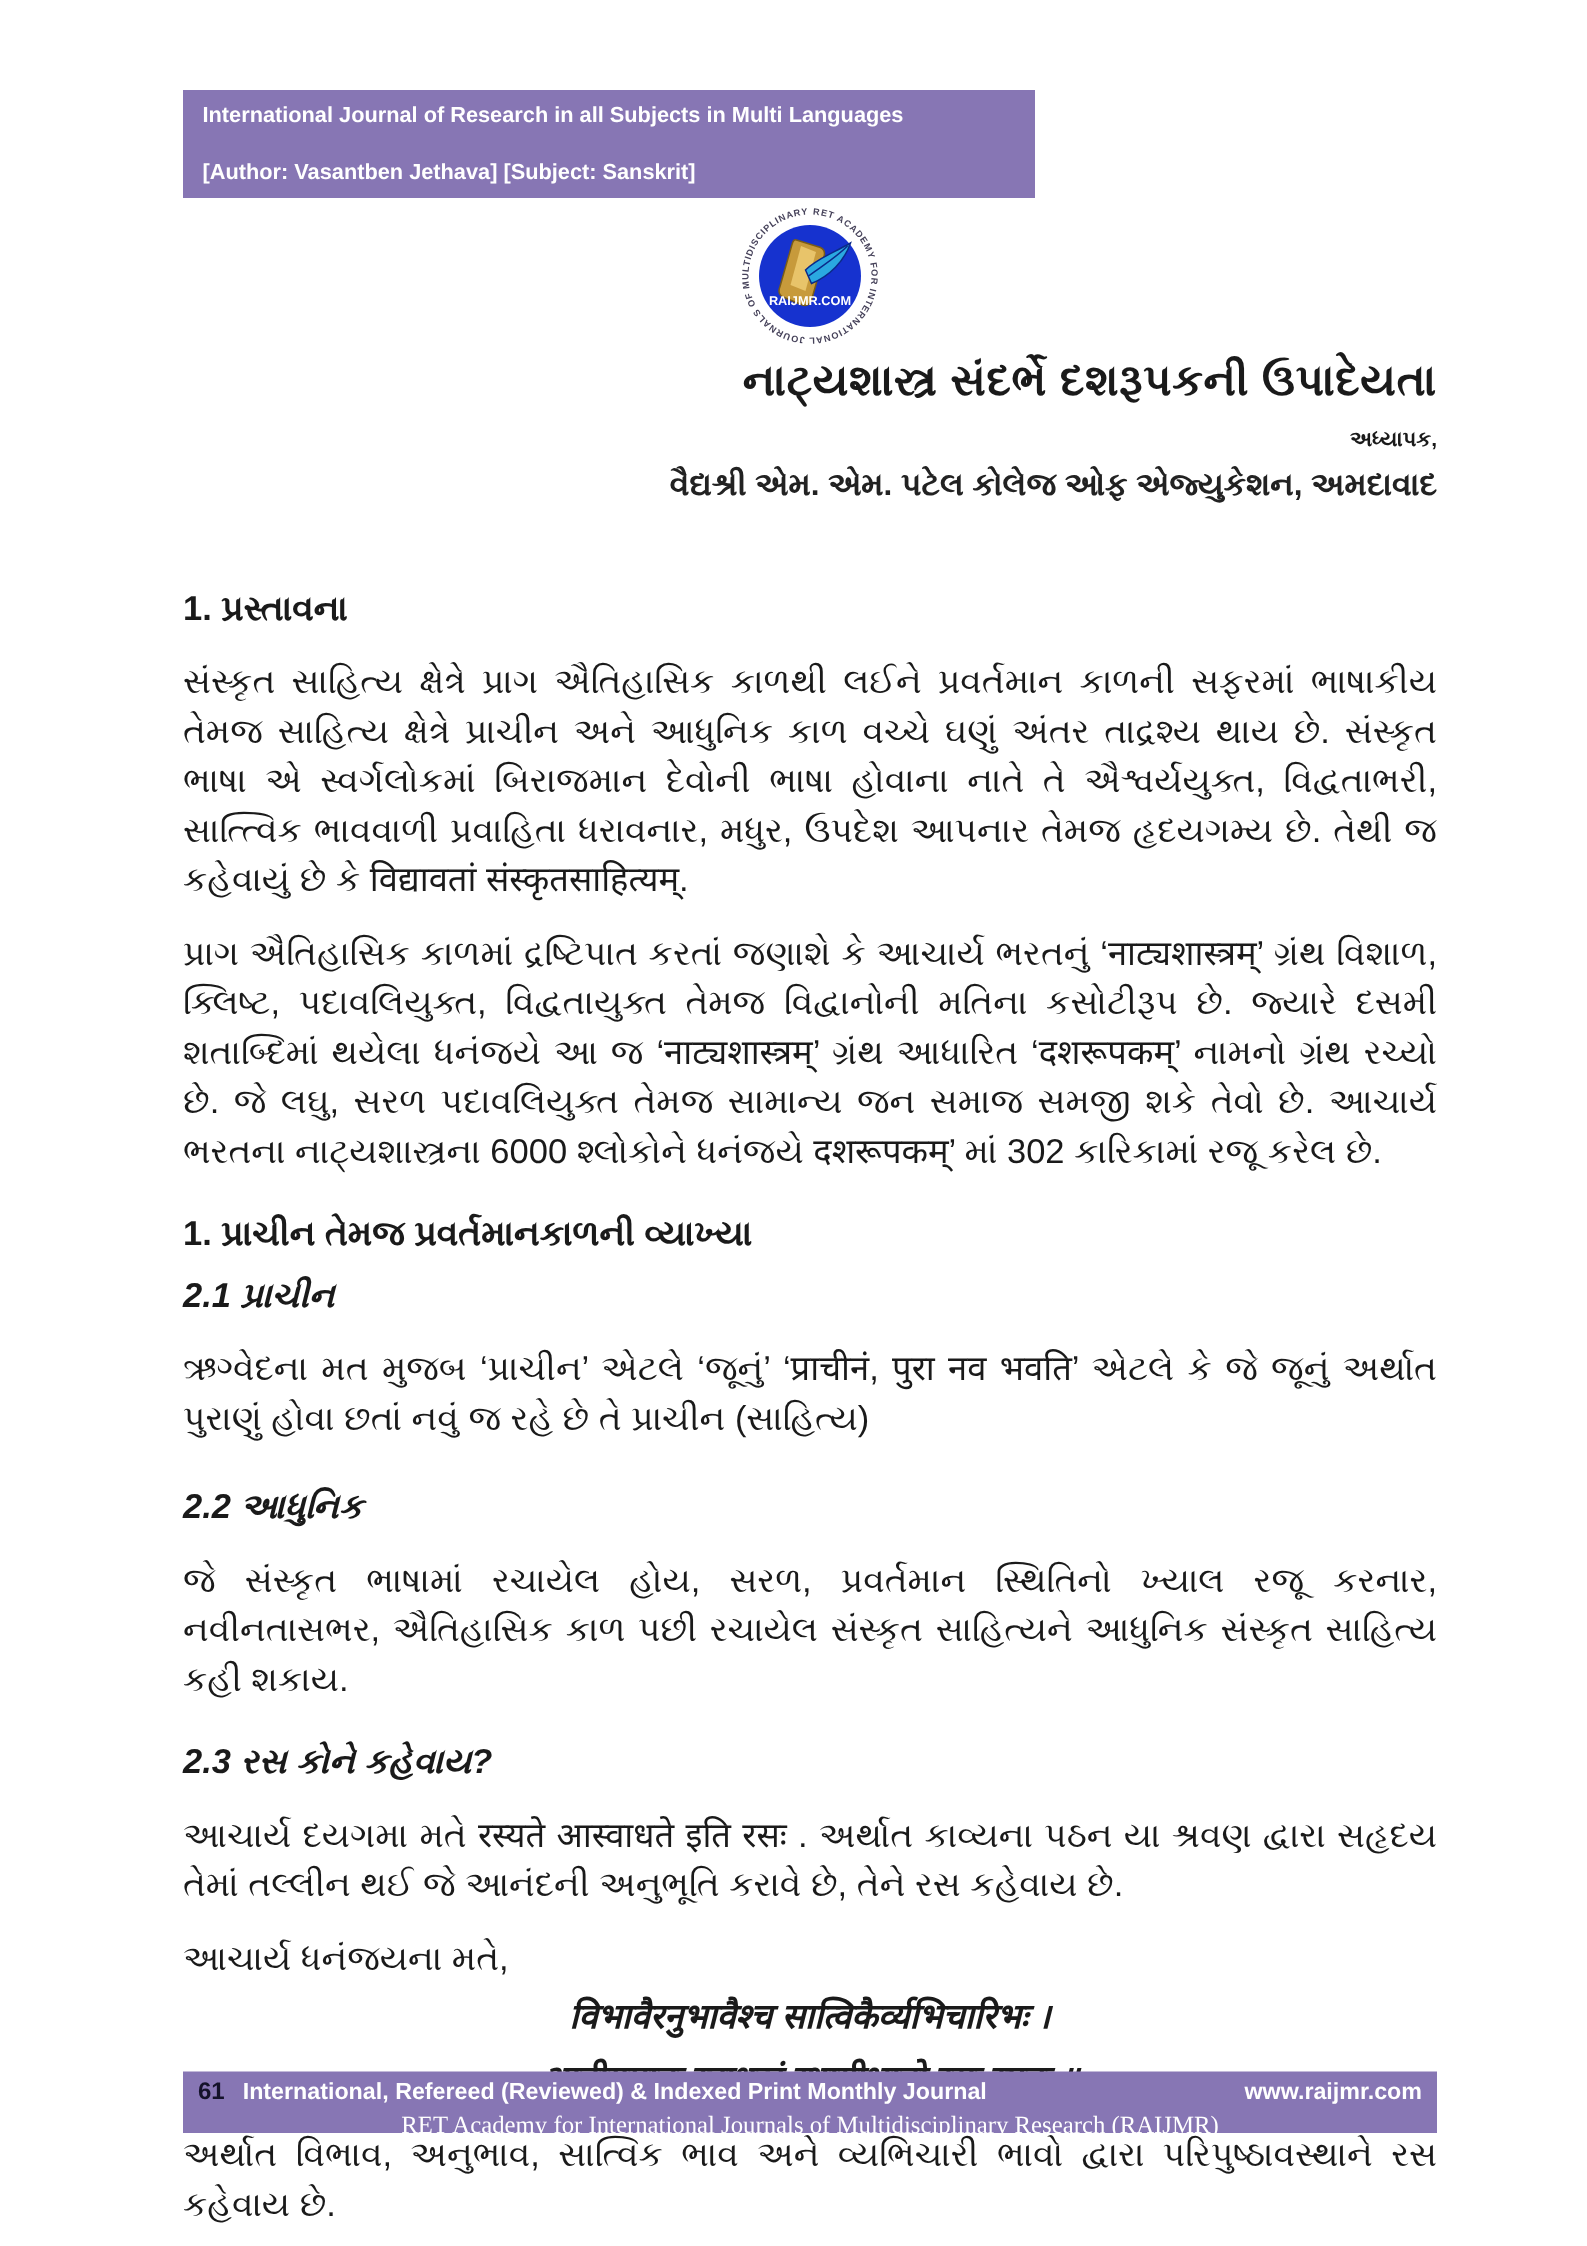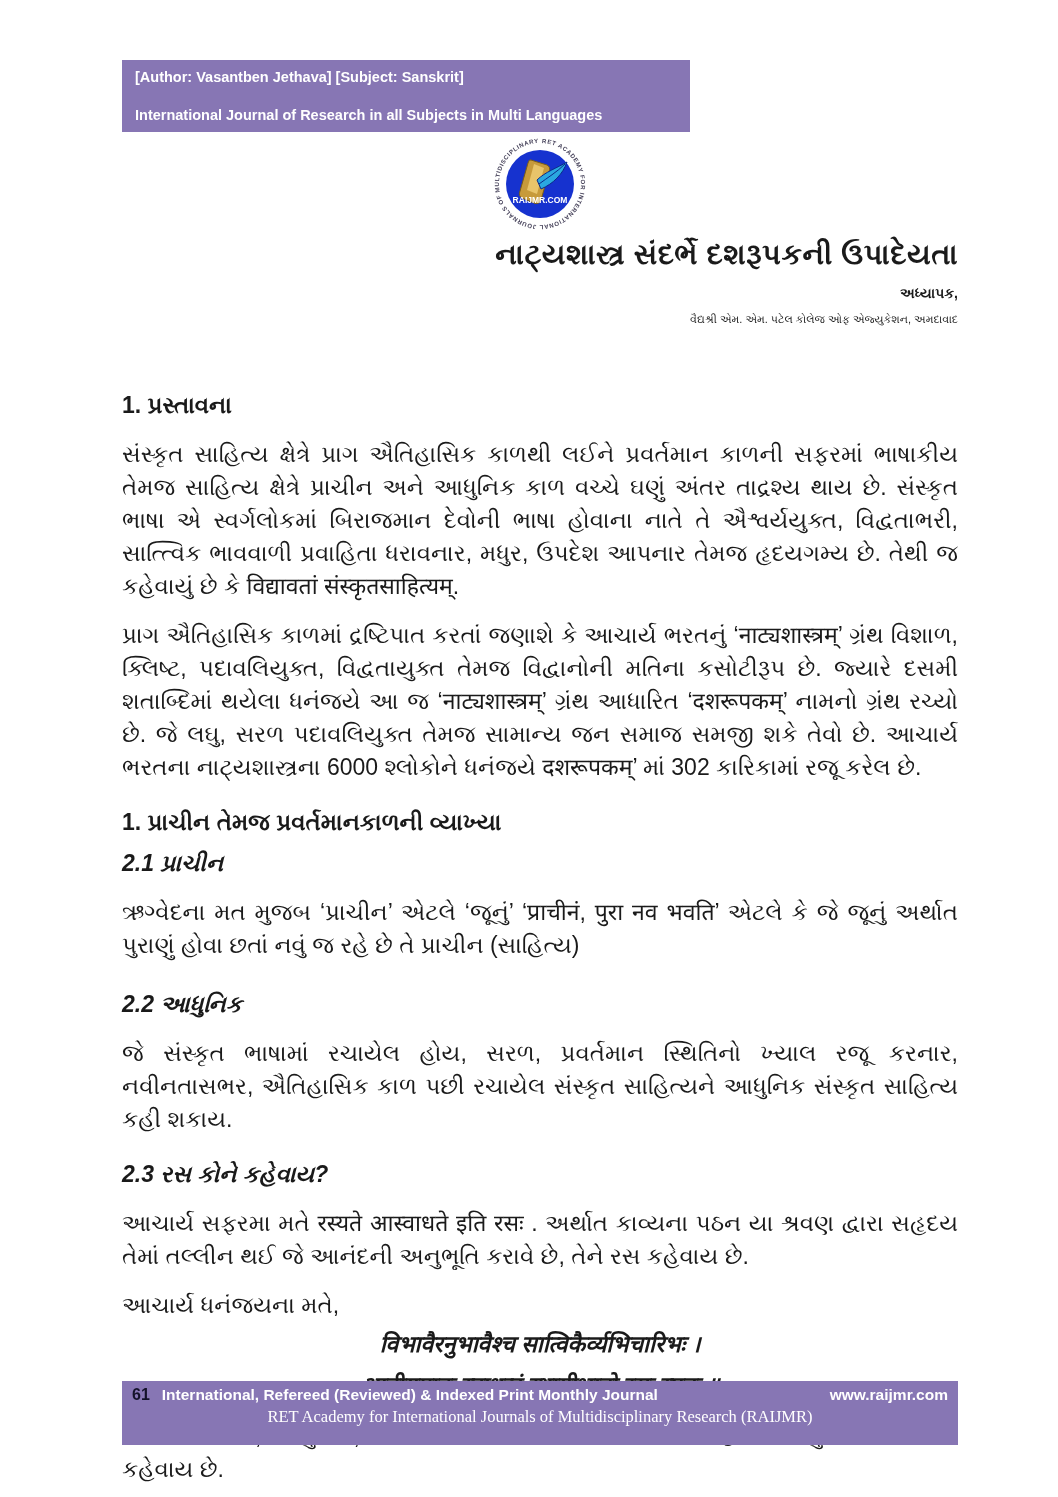--- a/index.html
+++ b/index.html
@@ -25,57 +25,57 @@
   }
 
   
   .logo-wrap { position:absolute; left:487px; top:134px; width:106px; height:100px; }
 
   
   .title-block { position:absolute; left:122px; top:238px; width:836px; text-align:right; }
   .paper-title { font-size:29px; font-weight:bold; letter-spacing:0.5px; }
   .paper-author { font-size:21px; font-weight:bold; margin-top:15px; }
   .paper-role  { font-size:14px; font-weight:bold; margin-top:13px; }
-  .paper-affiliation { font-size:11px; margin-top:11px; color:#222; }
+  .paper-affiliation { font-size:21px; margin-top:11px; color:#222;font-weight:bold; }
 
   
   .content {
     position:absolute; left:122px; top:389px; width:836px;
     font-size:23px; line-height:33px; text-align:justify;
   }
   .sec-heading { font-weight:bold; }
   .sub-heading { font-weight:bold; font-style:italic; }
   .para { margin-top:16px; }
   .gap16 { margin-top:16px; }
   .gap22 { margin-top:22px; }
   .gap26 { margin-top:26px; }
   .gap8  { margin-top:8px; }
   .verse { text-align:center; font-weight:bold; line-height:37px; margin-top:4px;font-style:italic; }
 
   
   .footer {
-    position:absolute; left:122px; top:1381px; width:836px; height:64px;
+    position:absolute; left:122px; top:1381px; width:836px; height:41px;
     background:#8776b4; color:#ffffff; padding:5px 10px 4px 10px;
   }
   .footer-row1 { display:flex; align-items:center; font-weight:bold; font-size:15.5px; }
   .footer-pageno { color:#14122a; margin-right:12px; font-size:16px; }
   .footer-journal { flex:1; }
   .footer-site { font-size:15.5px; }
   .footer-row2 {
     text-align:center; font-family:"Liberation Serif", serif;
     font-size:16.5px; margin-top:3px; font-weight:normal;
   }
 </style>
 </head>
 <body>
 
 <div class="header">
   <div class="header-left">
+    <div>International Journal of Research in all Subjects in Multi Languages</div>
     <div>[Author: Vasantben Jethava]  [Subject: Sanskrit]</div>
-    <div>International Journal of Research in all Subjects in Multi Languages</div>
   </div>
 </div>
 
 <div class="logo-wrap">
   <svg viewBox="0 0 106 100" width="106" height="100">
     <defs>
       <path id="ringPath" d="M 53,9 a 41,41 0 1,1 -0.01,0" fill="none"></path>
     </defs>
     <text font-size="6.1" font-weight="bold" fill="#46425a" letter-spacing="0.6">
       <textPath href="#ringPath" startOffset="2">RET ACADEMY FOR INTERNATIONAL JOURNALS OF MULTIDISCIPLINARY RESEARCH</textPath>
@@ -105,21 +105,21 @@
 
   <div class="sec-heading gap22">1. પ્રાચીન તેમજ પ્રવર્તમાનકાળની વ્યાખ્યા</div>
 
   <div class="sub-heading gap8">2.1 પ્રાચીન</div>
   <div class="para">ઋગ્વેદના મત મુજબ ‘પ્રાચીન’ એટલે ‘જૂનું’ ‘प्राचीनं, पुरा नव भवति’ એટલે કે જે જૂનું અર્થાત પુરાણું હોવા છતાં નવું જ રહે છે તે પ્રાચીન (સાહિત્ય)</div>
 
   <div class="sub-heading gap26">2.2 આધુનિક</div>
   <div class="para">જે સંસ્કૃત ભાષામાં રચાયેલ હોય, સરળ, પ્રવર્તમાન સ્થિતિનો ખ્યાલ રજૂ કરનાર, નવીનતાસભર, ઐતિહાસિક કાળ પછી રચાયેલ સંસ્કૃત સાહિત્યને આધુનિક સંસ્કૃત સાહિત્ય કહી શકાય.</div>
 
   <div class="sub-heading gap22">2.3 રસ કોને કહેવાય?</div>
-  <div class="para">આચાર્ય સફરમા મતે रस्यते आस्वाधते इति रसः . અર્થાત કાવ્યના પઠન યા શ્રવણ દ્વારા સહૃદય તેમાં તલ્લીન થઈ જે આનંદની અનુભૂતિ કરાવે છે, તેને રસ કહેવાય છે.</div>
+  <div class="para">આચાર્ય દયગમા મતે रस्यते आस्वाधते इति रसः . અર્થાત કાવ્યના પઠન યા શ્રવણ દ્વારા સહૃદય તેમાં તલ્લીન થઈ જે આનંદની અનુભૂતિ કરાવે છે, તેને રસ કહેવાય છે.</div>
   <div class="para">આચાર્ય ધનંજયના મતે,</div>
 
   <div class="verse">विभावैरनुभावैश्च सात्विकैर्व्यभिचारिभः ।</div>
   <div class="verse">आनीयमानः स्वाधत्वं स्थायीभावो रसः स्मृतः ॥</div>
 
   <div class="para">અર્થાત વિભાવ, અનુભાવ, સાત્વિક ભાવ અને વ્યભિચારી ભાવો દ્વારા પરિપુષ્ઠાવસ્થાને રસ કહેવાય છે.</div>
 </div>
 
 <div class="footer">
   <div class="footer-row1">

